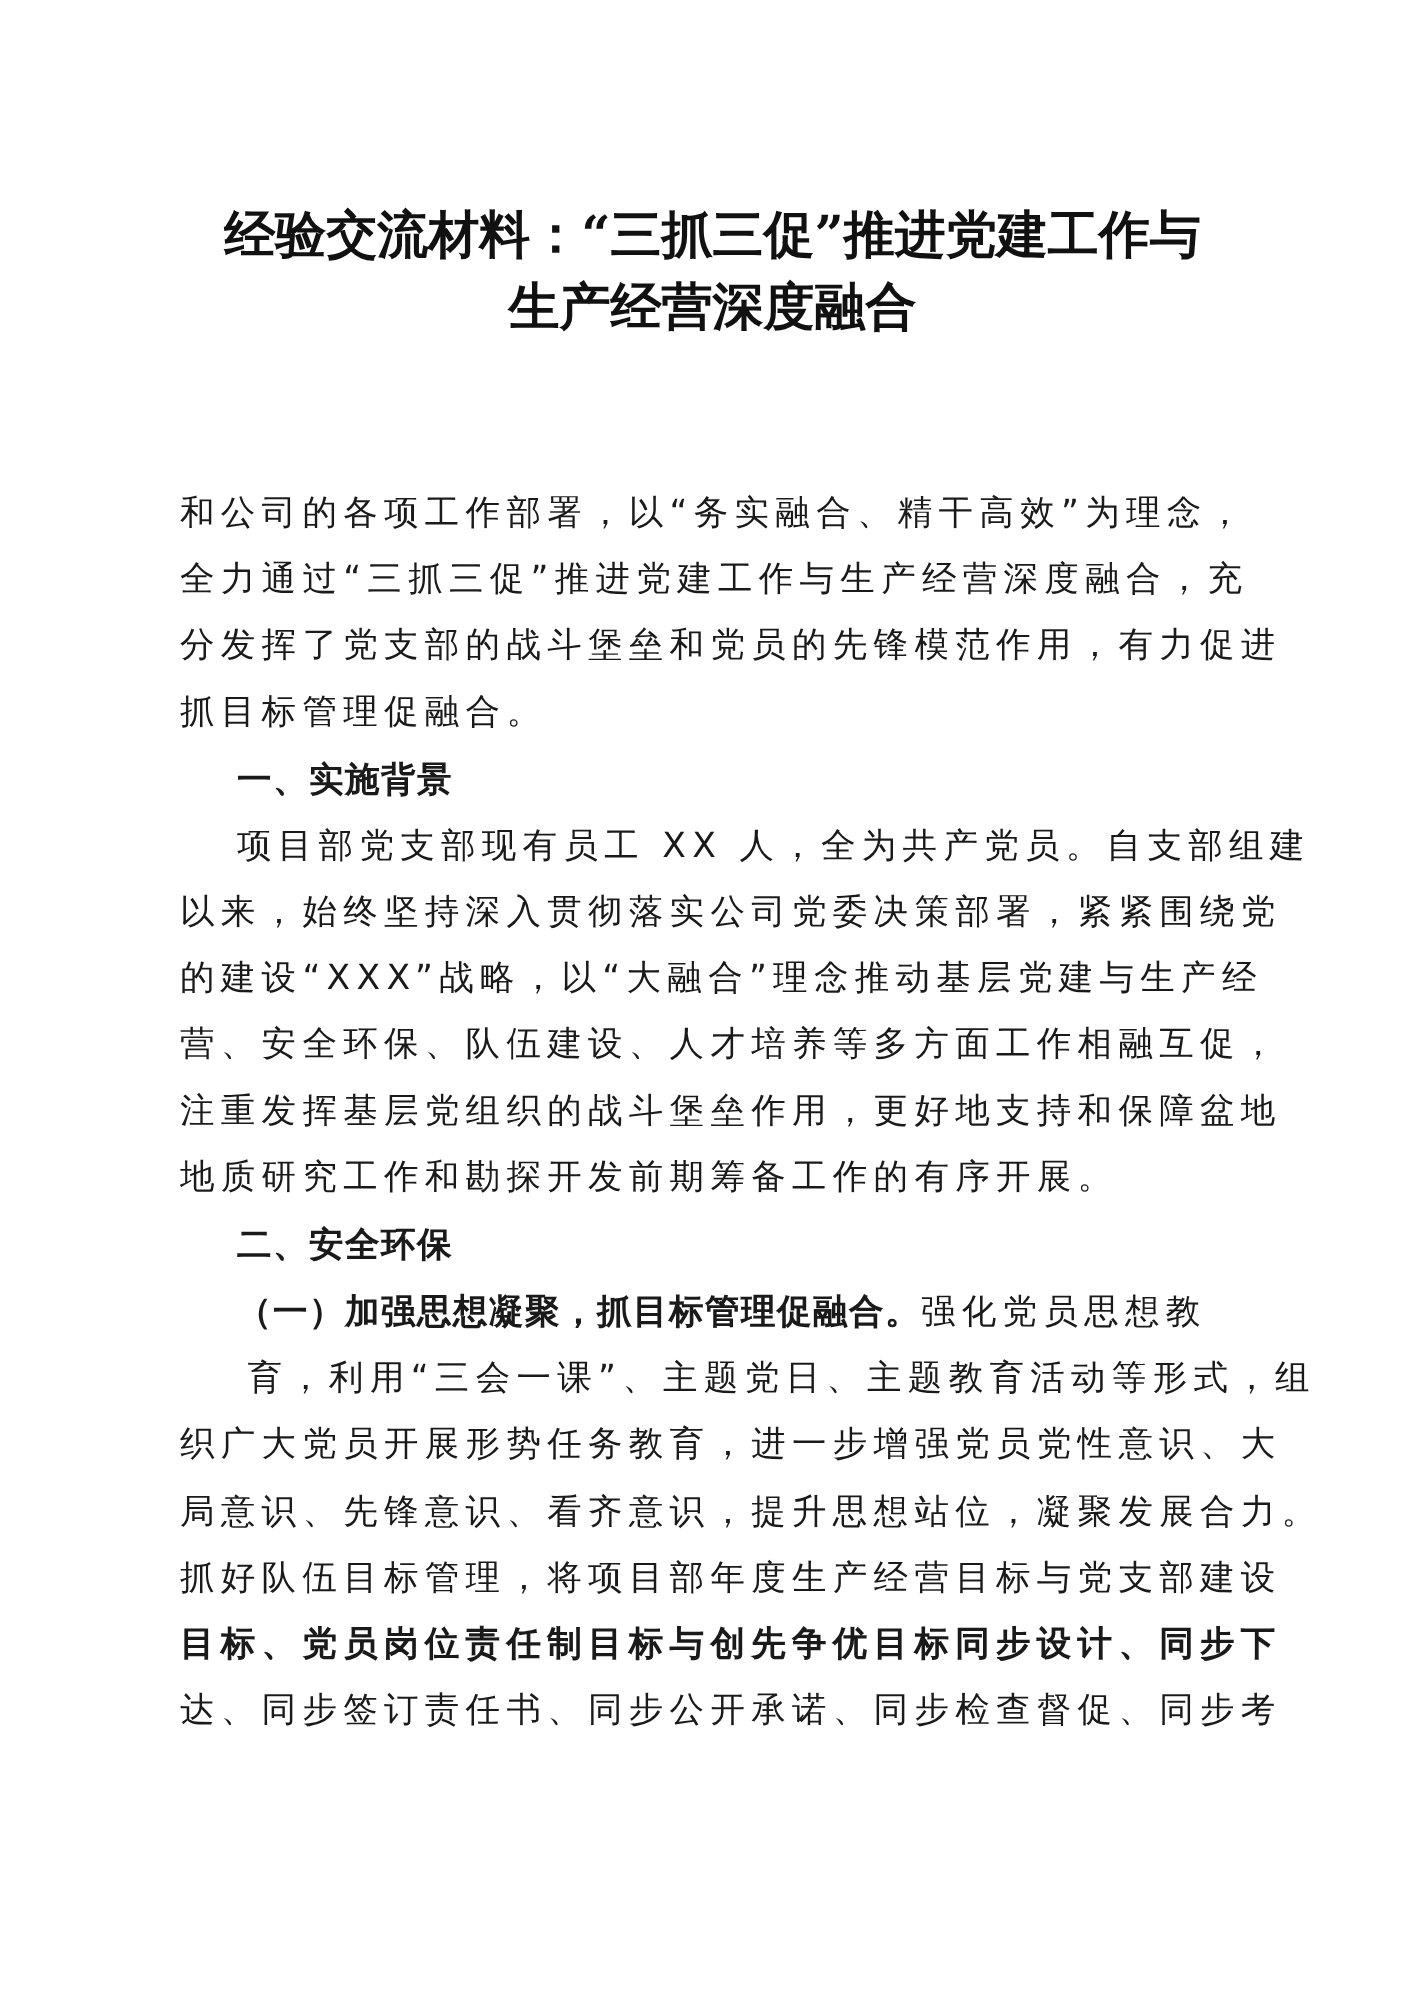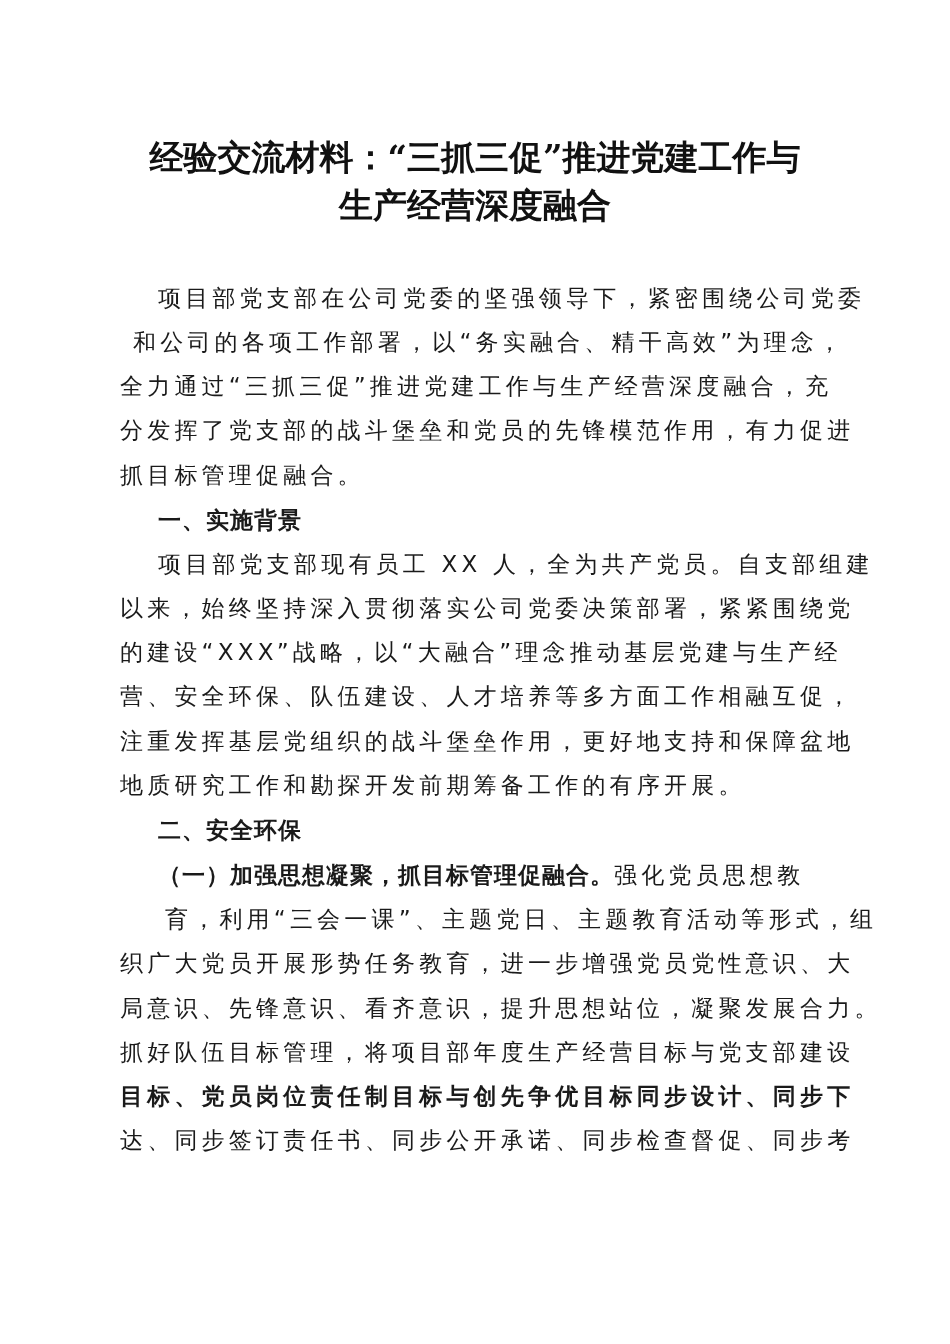--- a/index.html
+++ b/index.html
@@ -15,22 +15,21 @@
   .heading { font-weight:bold; letter-spacing:1px; }
 </style>
 </head>
 <body>
 
 <div class="page">
 
   <div class="title" style="top:133px;">经验交流材料：“三抓三促”推进党建工作与</div>
   <div class="title" style="top:181px;">生产经营深度融合</div>
 
-  <div class="line indent" style="top:276px;">项目部党支部在公司党委的坚强领导下，紧密围绕公司党委</div>
-  <div class="line" style="top:320px;margin-left:13px;">和公司的各项工作部署，以“务实融合、精干高效”为理念，</div>
+  <div class="line" style="top:320px;">和公司的各项工作部署，以“务实融合、精干高效”为理念，</div>
   <div class="line" style="top:364px;">全力通过“三抓三促”推进党建工作与生产经营深度融合，充</div>
   <div class="line" style="top:408px;">分发挥了党支部的战斗堡垒和党员的先锋模范作用，有力促进</div>
   <div class="line" style="top:453px;">抓目标管理促融合。</div>
 
   <div class="line indent heading" style="top:498px;">一、实施背景</div>
 
   <div class="line indent" style="top:542px;">项目部党支部现有员工 XX 人，全为共产党员。自支部组建</div>
   <div class="line" style="top:586px;">以来，始终坚持深入贯彻落实公司党委决策部署，紧紧围绕党</div>
   <div class="line" style="top:630px;">的建设“XXX”战略，以“大融合”理念推动基层党建与生产经</div>
   <div class="line" style="top:674px;">营、安全环保、队伍建设、人才培养等多方面工作相融互促，</div>

